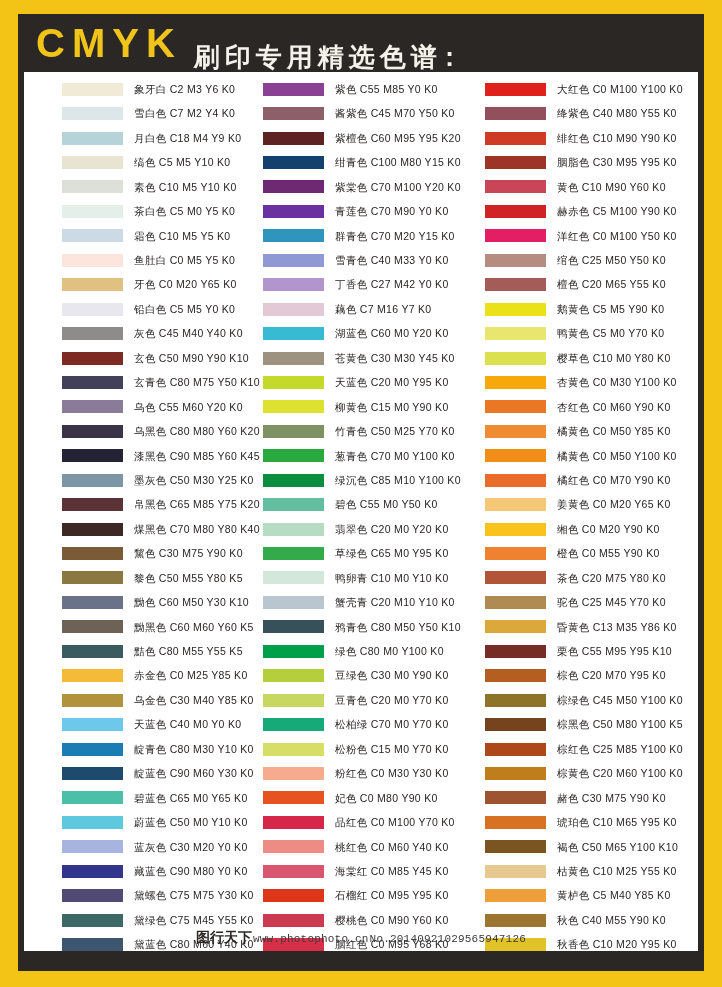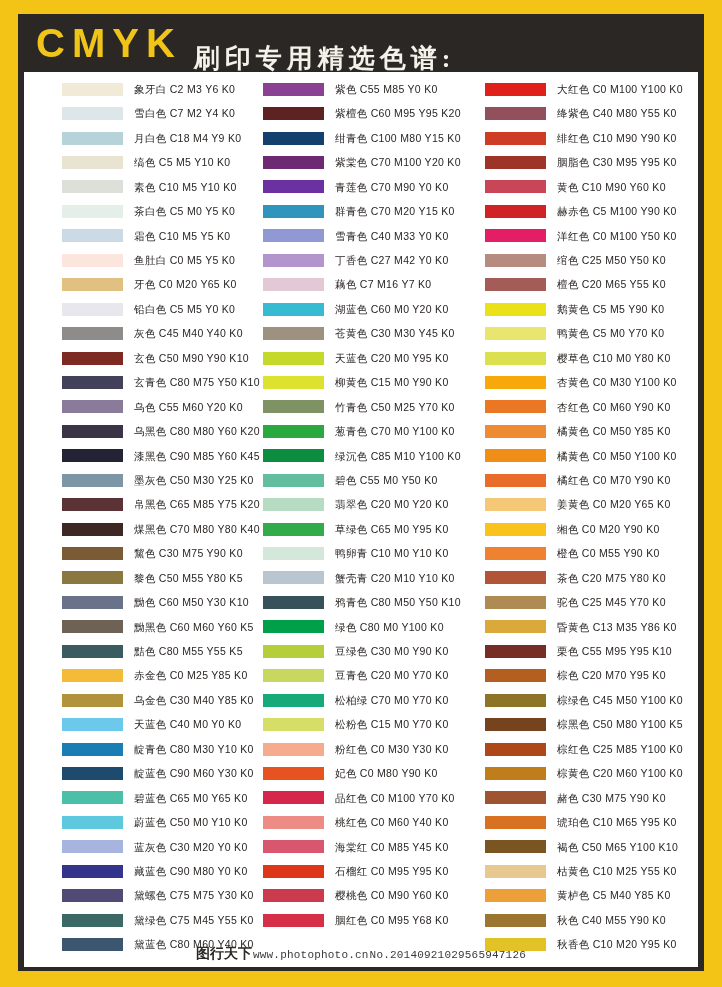--- a/index.html
+++ b/index.html
@@ -51,29 +51,29 @@
     line-height: 1;
   }
 
   #title-cn {
     color: #f4f1ea;
     font-size: 26px;
     font-weight: bold;
     letter-spacing: 5px;
     margin-left: 12px;
     line-height: 1;
-    font-family: Liberation Serif, serif;
+    font-family: Liberation Mono, monospace;
     margin-top: 32px;
   }
 
   
   #sheet {
     flex: 1 1 auto;
     background: #ffffff;
-    margin: 0 6px 4px 6px;
+    margin: 0 6px 20px 6px;
     position: relative;
     display: flex;
     overflow: hidden;
     padding-top: 5px;
   }
 
   .col {
     position: relative;
     height: 100%;
   }
@@ -293,20 +293,24 @@
             <div class="swatch" style="background: rgb(59, 86, 110);"></div>
             <div class="label"><span class="name">黛蓝色</span><span class="code">C80 M60 Y40 K0</span></div>
           </div>
         </div>
       <div class="col" id="col-1">
           <div class="row">
             <div class="swatch" style="background: rgb(139, 65, 147);"></div>
             <div class="label"><span class="name">紫色</span><span class="code">C55 M85 Y0 K0</span></div>
           </div>
           <div class="row">
+            <div class="swatch" style="background: rgb(141, 95, 104);"></div>
+            <div class="label"><span class="name">酱紫色</span><span class="code">C45 M70 Y50 K0</span></div>
+          </div>
+          <div class="row">
             <div class="swatch" style="background: rgb(93, 34, 34);"></div>
             <div class="label"><span class="name">紫檀色</span><span class="code">C60 M95 Y95 K20</span></div>
           </div>
           <div class="row">
             <div class="swatch" style="background: rgb(20, 64, 110);"></div>
             <div class="label"><span class="name">绀青色</span><span class="code">C100 M80 Y15 K0</span></div>
           </div>
           <div class="row">
             <div class="swatch" style="background: rgb(109, 42, 115);"></div>
             <div class="label"><span class="name">紫棠色</span><span class="code">C70 M100 Y20 K0</span></div>

